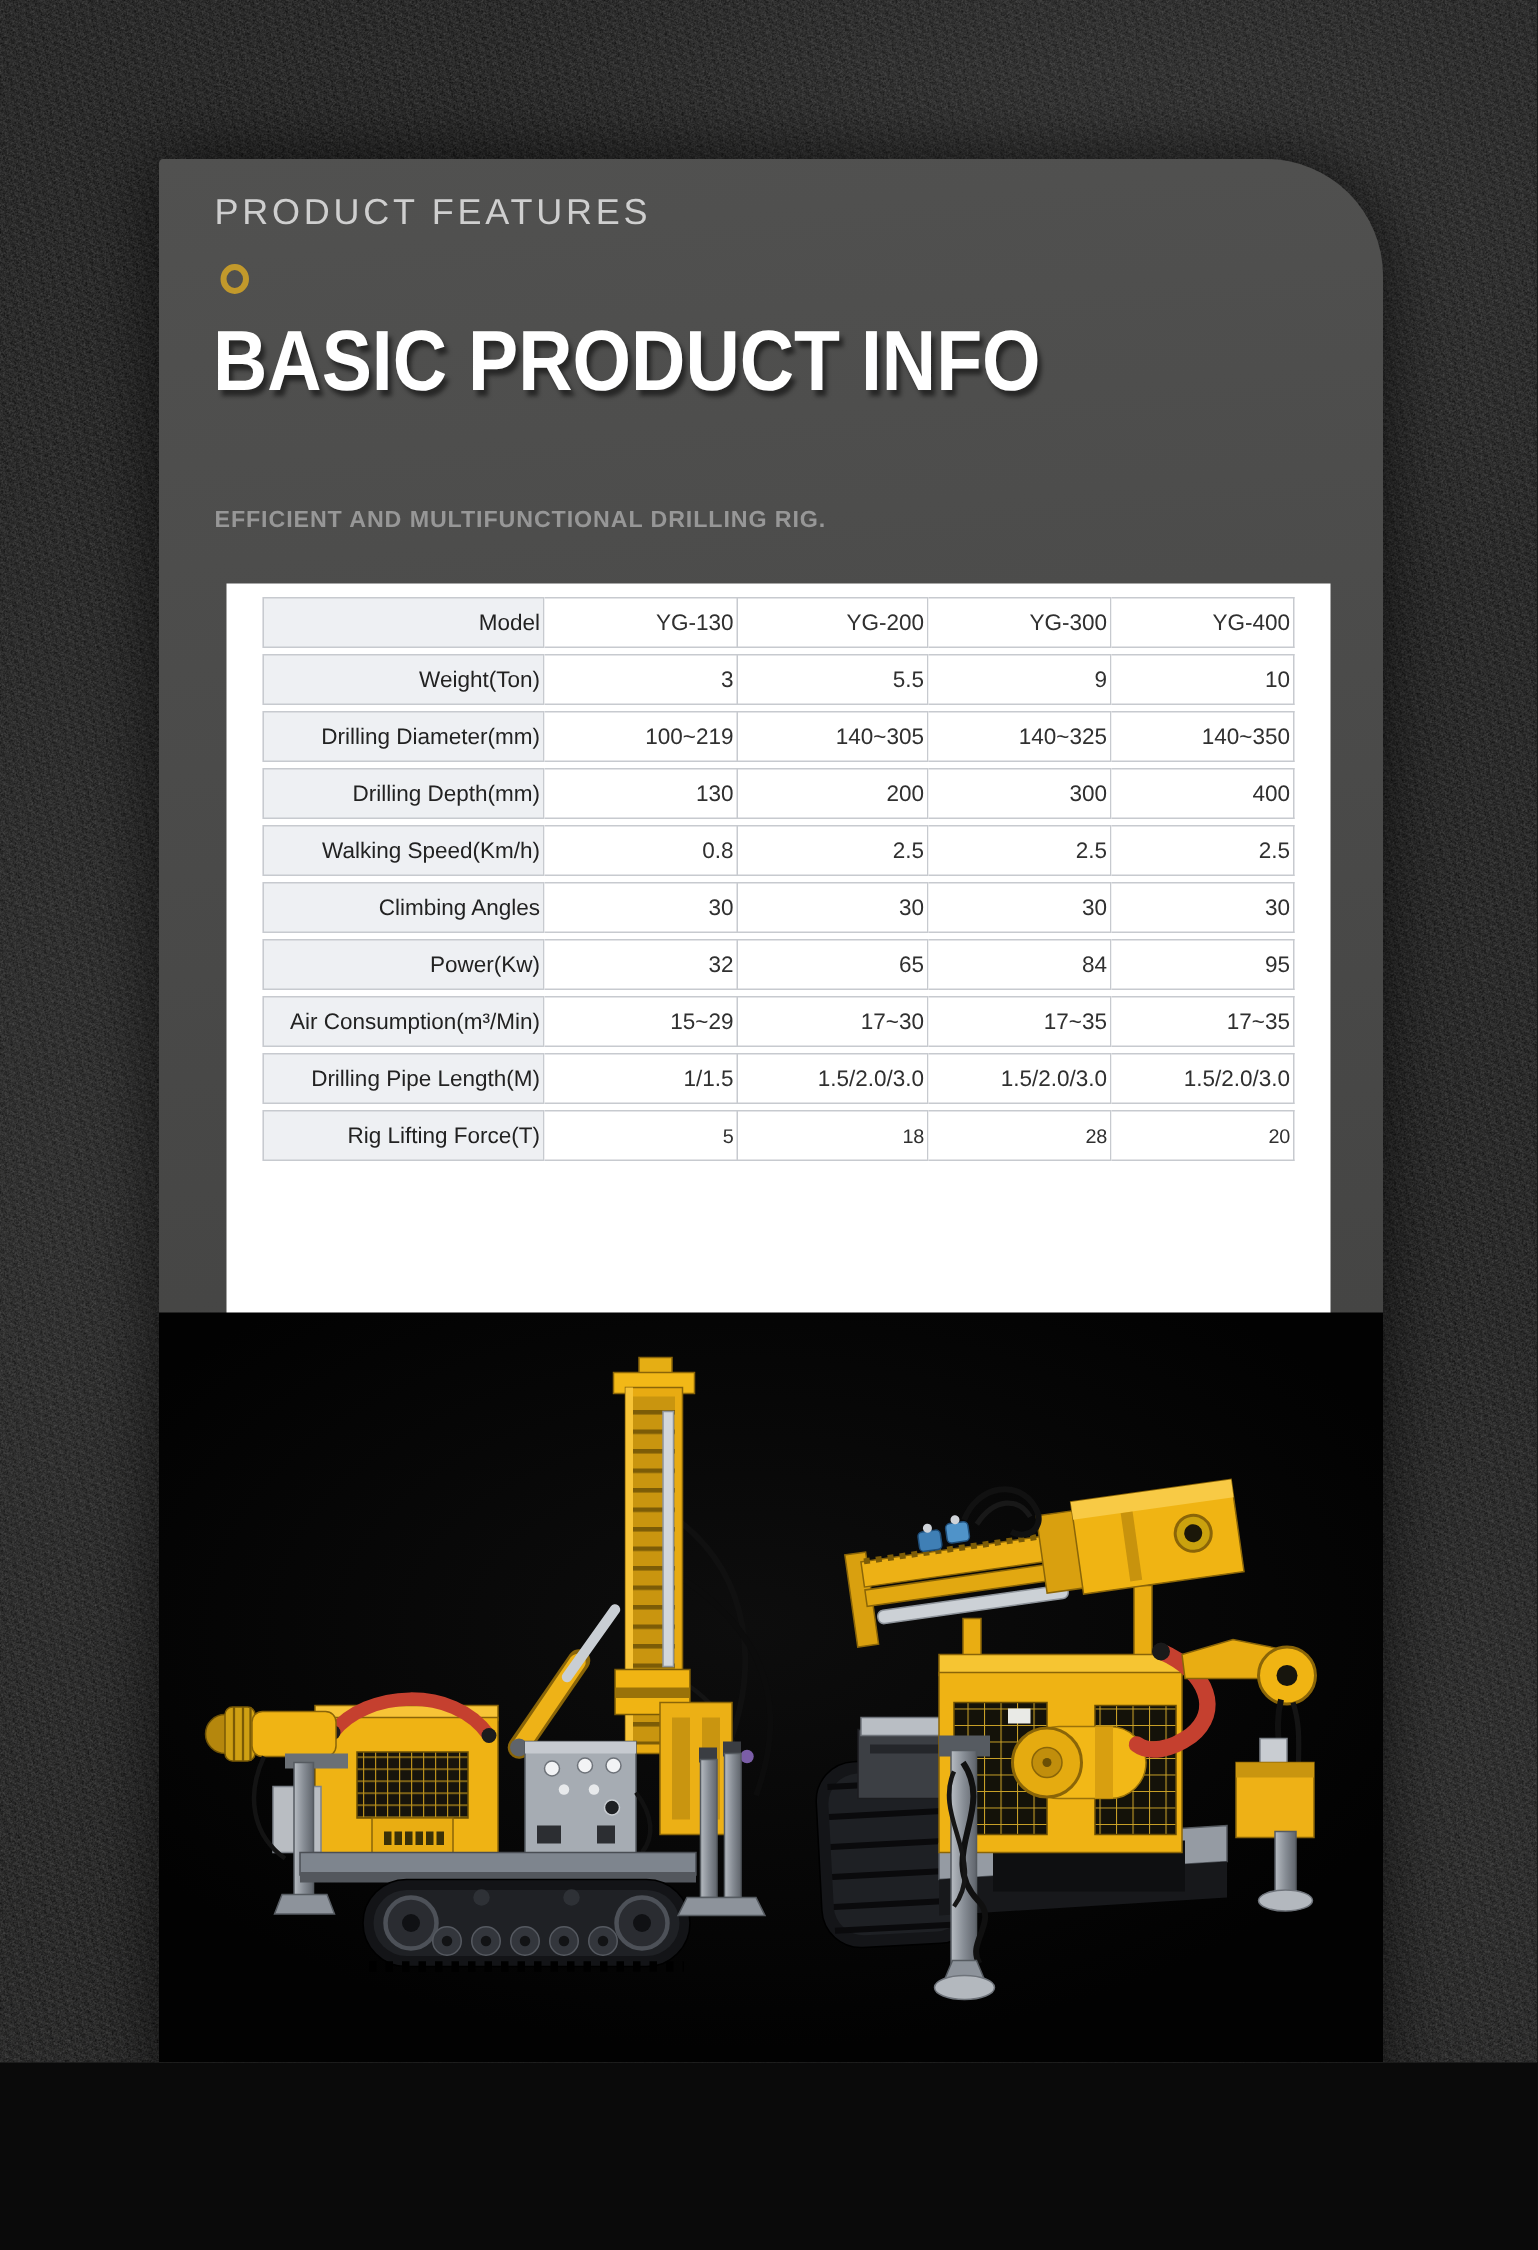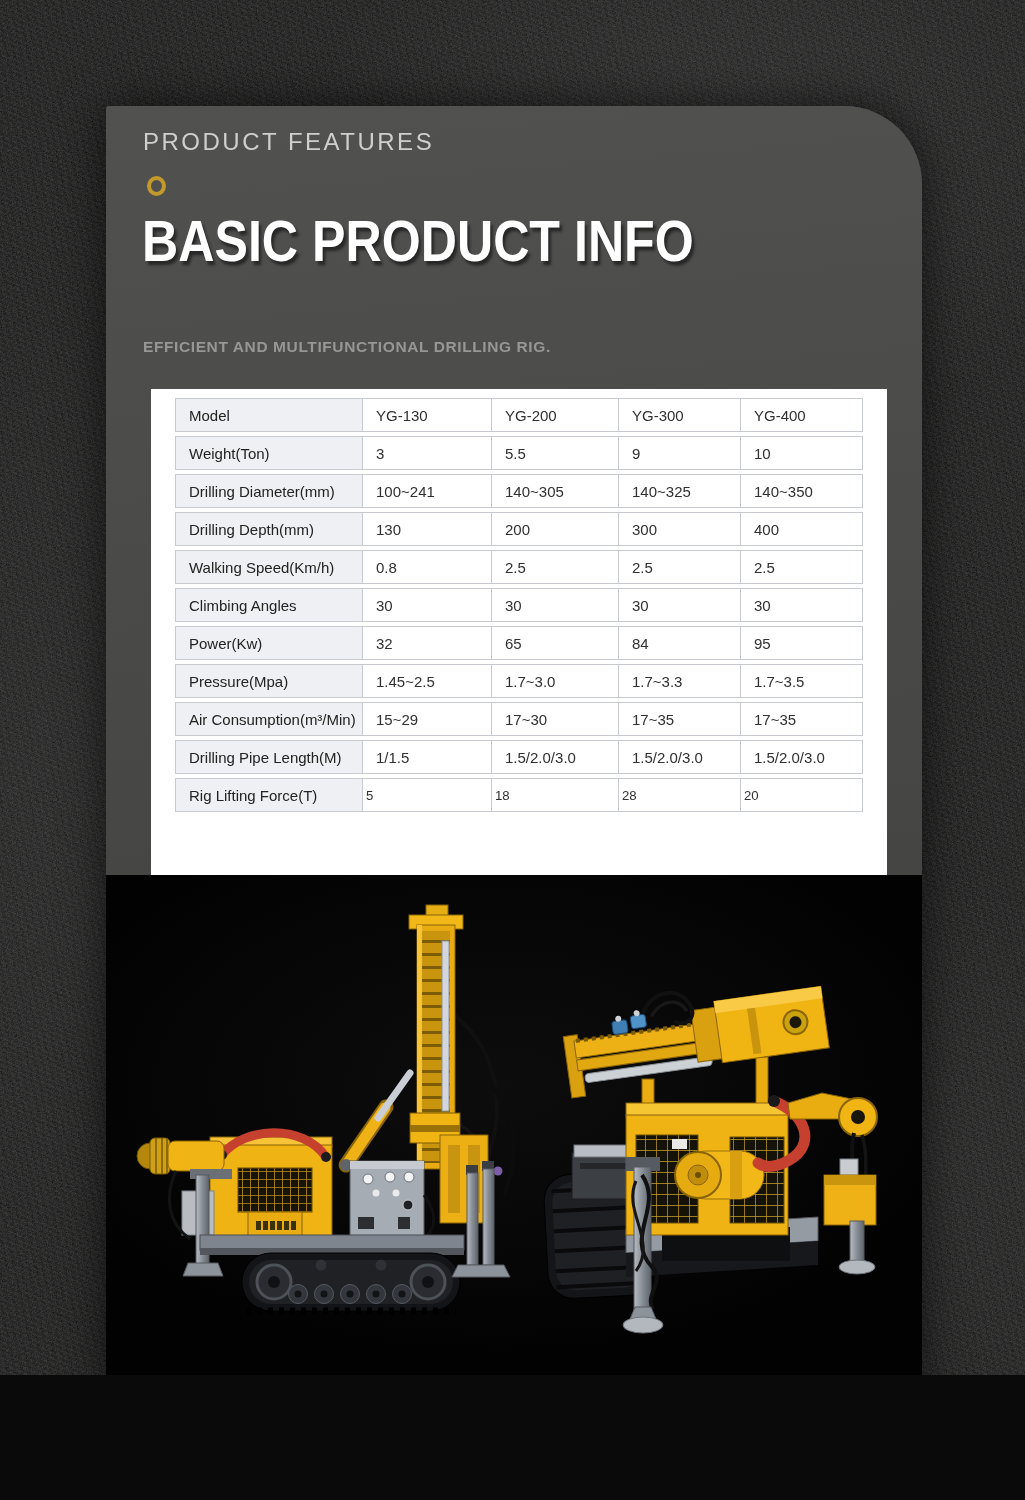--- a/index.html
+++ b/index.html
@@ -43,20 +43,21 @@
   }
   .desc{
     position:absolute;left:37px;top:196px;margin:0;
     font-size:15.5px;font-weight:bold;color:#979797;
     letter-spacing:0.6px;line-height:30px;
   }
   
   .spec-card{
     position:absolute;left:45px;top:283px;width:736px;height:487px;
     background:#ffffff;
+    text-align:right;
   }
   table.spec-table{
     position:absolute;left:24px;top:5px;width:688px;
     border-collapse:separate;border-spacing:0 4px;table-layout:fixed;
   }
   .spec-table td{
     border:1px solid #c7cacf;border-left:0;
     height:32px;padding:0 2px 0 13px;background:#ffffff;
     font-size:15px;color:#303030;vertical-align:middle;
     white-space:nowrap;overflow:hidden;
@@ -115,21 +116,21 @@
           </tr>
           <tr>
             <td class="lbl">Weight(Ton)</td>
             <td>3</td>
             <td>5.5</td>
             <td>9</td>
             <td>10</td>
           </tr>
           <tr>
             <td class="lbl">Drilling Diameter(mm)</td>
-            <td>100~241</td>
+            <td>100~219</td>
             <td>140~305</td>
             <td>140~325</td>
             <td>140~350</td>
           </tr>
           <tr>
             <td class="lbl">Drilling Depth(mm)</td>
             <td>130</td>
             <td>200</td>
             <td>300</td>
             <td>400</td>
@@ -147,27 +148,20 @@
             <td>30</td>
             <td>30</td>
             <td>30</td>
           </tr>
           <tr>
             <td class="lbl">Power(Kw)</td>
             <td>32</td>
             <td>65</td>
             <td>84</td>
             <td>95</td>
-          </tr>
-          <tr>
-            <td class="lbl">Pressure(Mpa)</td>
-            <td>1.45~2.5</td>
-            <td>1.7~3.0</td>
-            <td>1.7~3.3</td>
-            <td>1.7~3.5</td>
           </tr>
           <tr>
             <td class="lbl">Air Consumption(m³/Min)</td>
             <td>15~29</td>
             <td>17~30</td>
             <td>17~35</td>
             <td>17~35</td>
           </tr>
           <tr>
             <td class="lbl">Drilling Pipe Length(M)</td>

